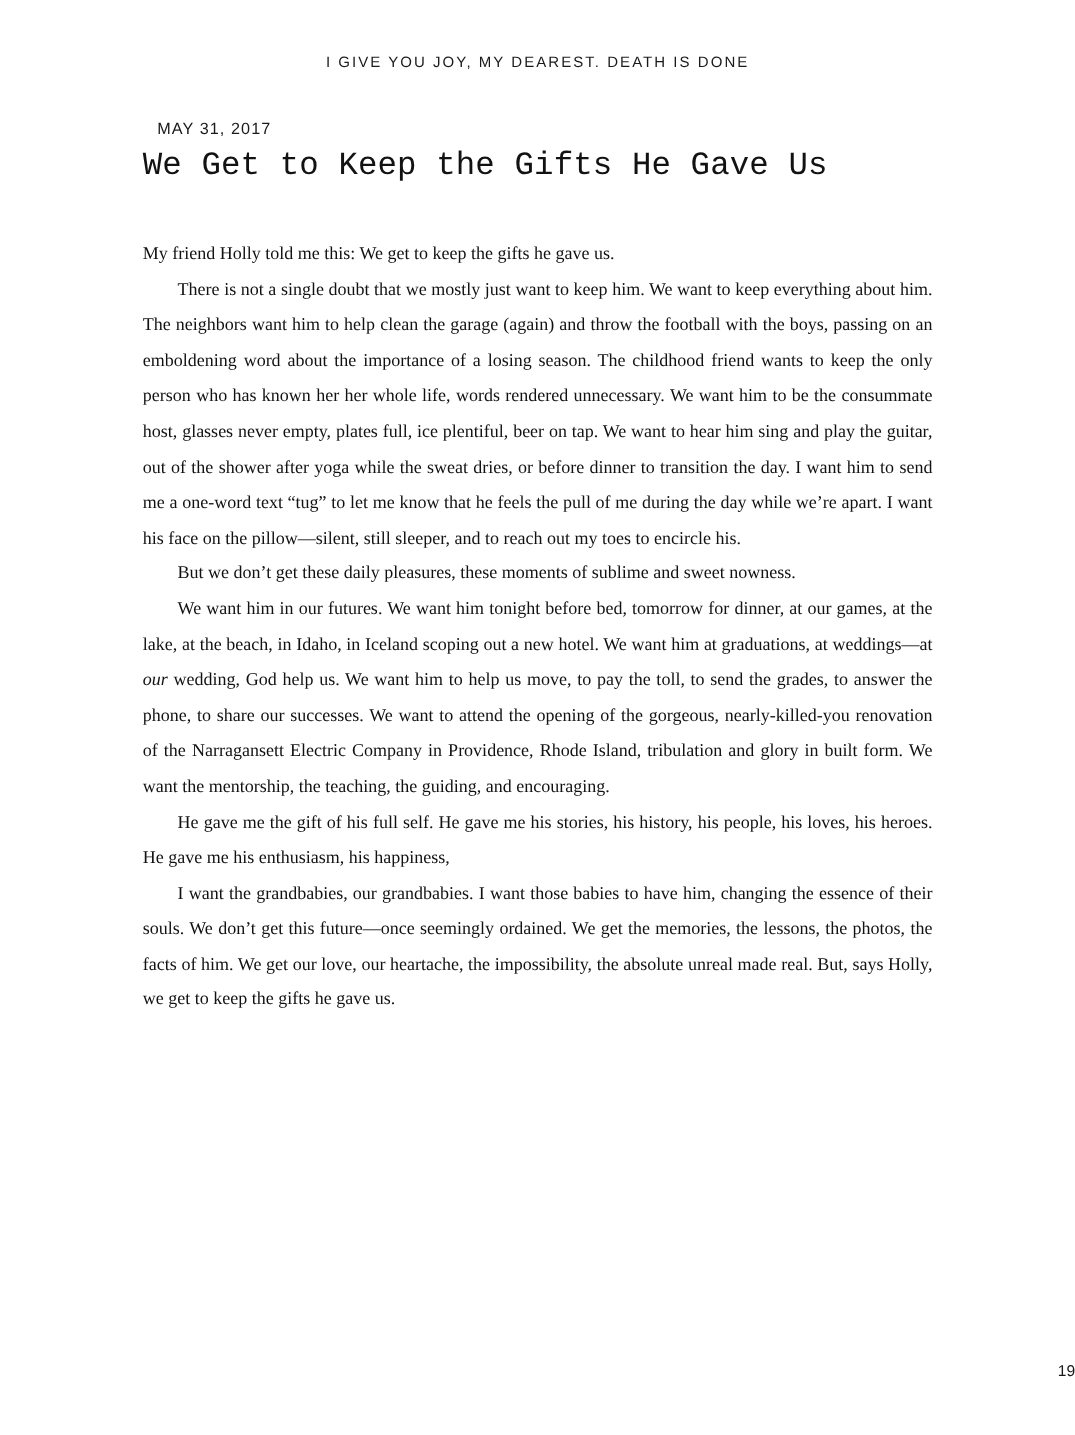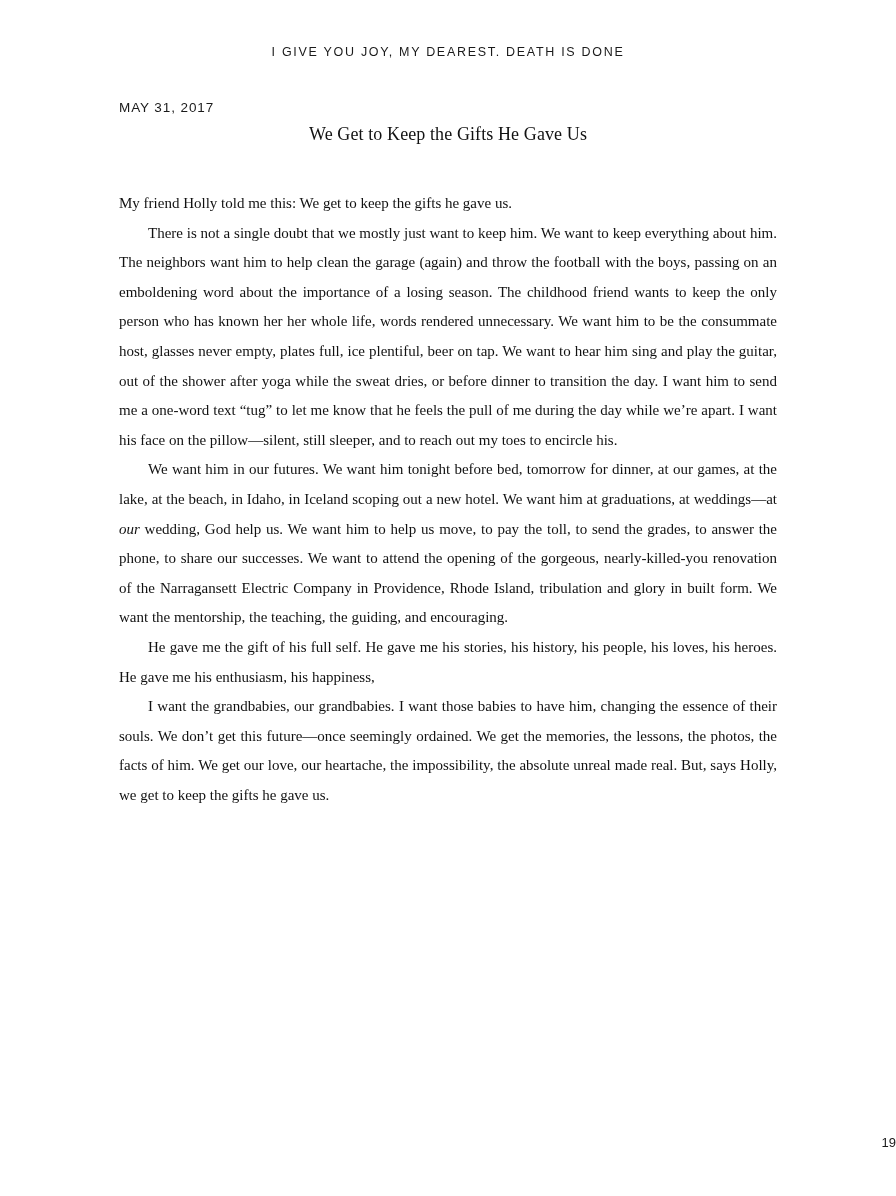--- a/index.html
+++ b/index.html
@@ -40,30 +40,29 @@
     position: absolute;
     left: 119px;
     top: 100px;
     width: 658px;
   }
   .chapter-date {
     font-family: "Liberation Sans", sans-serif;
     font-size: 13.5px;
     letter-spacing: 0.9px;
     color: #1a1a1a;
-    margin: 0 0 9px 0;
+    margin: 0 0 9px 12px;
   }
   .chapter-title {
-    font-family: Liberation Serif, serif;
-    font-size: 18px;
+    font-family: Liberation Mono, monospace;
+    font-size: 27px;
     font-weight: 400;
     color: #121212;
     margin: 0;
     letter-spacing: 0.1px;
-    text-align: center;
   }
   .body-text {
     margin-top: 44px;
   }
   .body-text p {
     margin: 0;
     font-size: 15px;
     line-height: 29.6px;
     text-align: justify;
     text-justify: inter-word;
@@ -96,20 +95,21 @@
   <div class="running-head">I GIVE YOU JOY, MY DEAREST. DEATH IS DONE</div>
 
   <div class="content">
 
     <div class="chapter-date">MAY 31, 2017</div>
     <h1 class="chapter-title">We Get to Keep the Gifts He Gave Us</h1>
 
     <div class="body-text">
       <p class="noindent">My friend Holly told me this: We get to keep the gifts he gave us.</p>
       <p class="indent">There is not a single doubt that we mostly just want to keep him. We want to keep everything about him. The neighbors want him to help clean the garage (again) and throw the football with the boys, passing on an emboldening word about the importance of a losing season. The childhood friend wants to keep the only person who has known her her whole life, words rendered unnecessary. We want him to be the consummate host, glasses never empty, plates full, ice plentiful, beer on tap. We want to hear him sing and play the guitar, out of the shower after yoga while the sweat dries, or before dinner to transition the day. I want him to send me a one-word text “tug” to let me know that he feels the pull of me during the day while we’re apart. I want his face on the pillow—silent, still sleeper, and to reach out my toes to encircle his.</p>
+      <p class="indent">But we don’t get these daily pleasures, these moments of sublime and sweet nowness.</p>
       <p class="indent"><span>We want him in our futures. We want him tonight before bed, tomorrow for dinner, at our games, at the lake, at the beach, in Idaho, in Iceland scoping out a new hotel. We want him at graduations, at weddings—at </span><em>our</em><span> wedding, God help us. We want him to help us move, to pay the toll, to send the grades, to answer the phone, to share our successes. We want to attend the opening of the gorgeous, nearly-killed-you renovation of the Narragansett Electric Company in Providence, Rhode Island, tribulation and glory in built form. We want the mentorship, the teaching, the guiding, and encouraging.</span></p>
       <p class="indent">He gave me the gift of his full self. He gave me his stories, his history, his people, his loves, his heroes. He gave me his enthusiasm, his happiness,</p>
       <p class="indent">I want the grandbabies, our grandbabies. I want those babies to have him, changing the essence of their souls. We don’t get this future—once seemingly ordained. We get the memories, the lessons, the photos, the facts of him. We get our love, our heartache, the impossibility, the absolute unreal made real. But, says Holly, we get to keep the gifts he gave us.</p>
     </div>
 
   </div>
 
   <div class="folio">19</div>
 
 </div>

